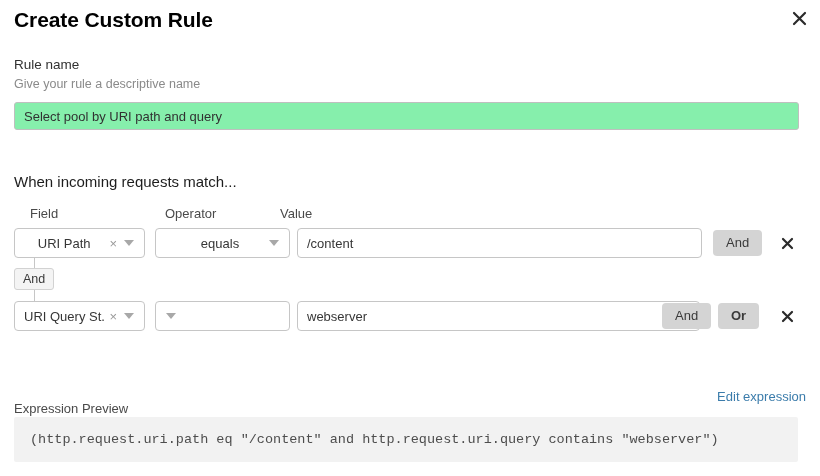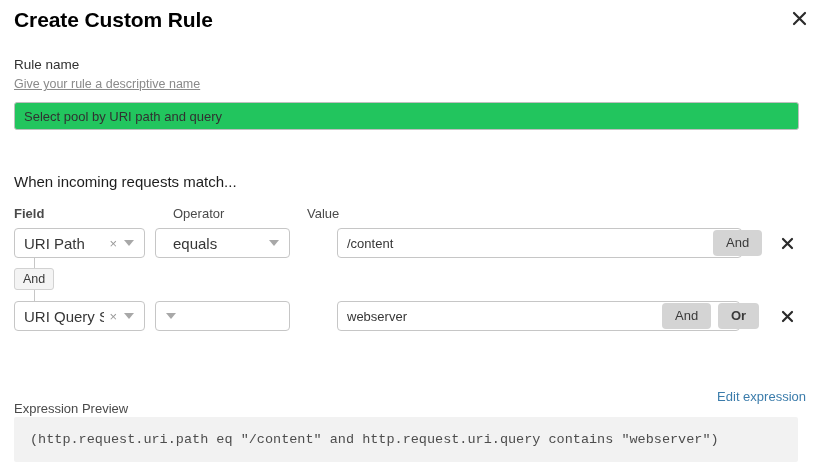--- a/index.html
+++ b/index.html
@@ -55,32 +55,31 @@
   .field-label {
     font-size: 13.5px;
     color: #313131;
     line-height: 18px;
   }
   .field-hint {
     font-size: 12.5px;
     color: #8a8a8a;
     line-height: 17px;
     margin-top: 2px;
-    text-decoration: underline;
   }
   .text-input {
     display: block;
     width: 785px;
     height: 28px;
     margin-top: 9px;
     padding: 0 9px;
     font-family: "Liberation Sans", sans-serif;
     font-size: 13px;
     color: #313131;
-    background: #22c55e;
+    background: #86efac;
     border: 1px solid #bfbfbf;
     border-radius: 3px;
     outline: none;
   }
 
   
   .section-heading {
     position: absolute;
     left: 14px;
     top: 173px;
@@ -95,23 +94,23 @@
     top: 206px;
     left: 0;
     right: 0;
     height: 18px;
   }
   .col-label {
     position: absolute;
     font-size: 13px;
     color: #4a4a4a;
   }
-  .col-label.field    { left: 14px; font-weight: bold; }
-  .col-label.operator { left: 173px; }
-  .col-label.value    { left: 307px; }
+  .col-label.field    { left: 30px; }
+  .col-label.operator { left: 165px; }
+  .col-label.value    { left: 280px; }
 
   
   .conditions {
     position: absolute;
     left: 0;
     top: 228px;
     right: 0;
   }
   .condition-row {
     position: relative;
@@ -130,24 +129,25 @@
     align-items: center;
     cursor: pointer;
     user-select: none;
   }
   .select-control.field-select    { left: 14px;  width: 131px; }
   .select-control.operator-select { left: 155px; width: 135px; padding-left: 8px; }
 
   .select-value {
     flex: 1;
     padding-left: 9px;
-    font-size: 15px;
+    font-size: 13px;
     color: #363636;
     white-space: nowrap;
     overflow: hidden;
+    text-align: center;
   }
   .select-clear {
     font-size: 13px;
     color: #9a9a9a;
     padding: 0 5px;
     line-height: 1;
     cursor: pointer;
   }
   .select-caret {
     padding: 0 10px 0 2px;
@@ -166,21 +166,20 @@
     left: 297px;
     height: 30px;
     padding: 0 9px;
     font-family: "Liberation Sans", sans-serif;
     font-size: 13px;
     color: #363636;
     background: #ffffff;
     border: 1px solid #c6c6c6;
     border-radius: 4px;
     outline: none;
-    margin-left: 40px;
   }
   .value-input.wide   { width: 405px; }
   .value-input.narrow { width: 403px; }
 
   .logic-button {
     position: absolute;
     height: 26px;
     top: 2px;
     padding: 0 13px;
     font-family: "Liberation Sans", sans-serif;

